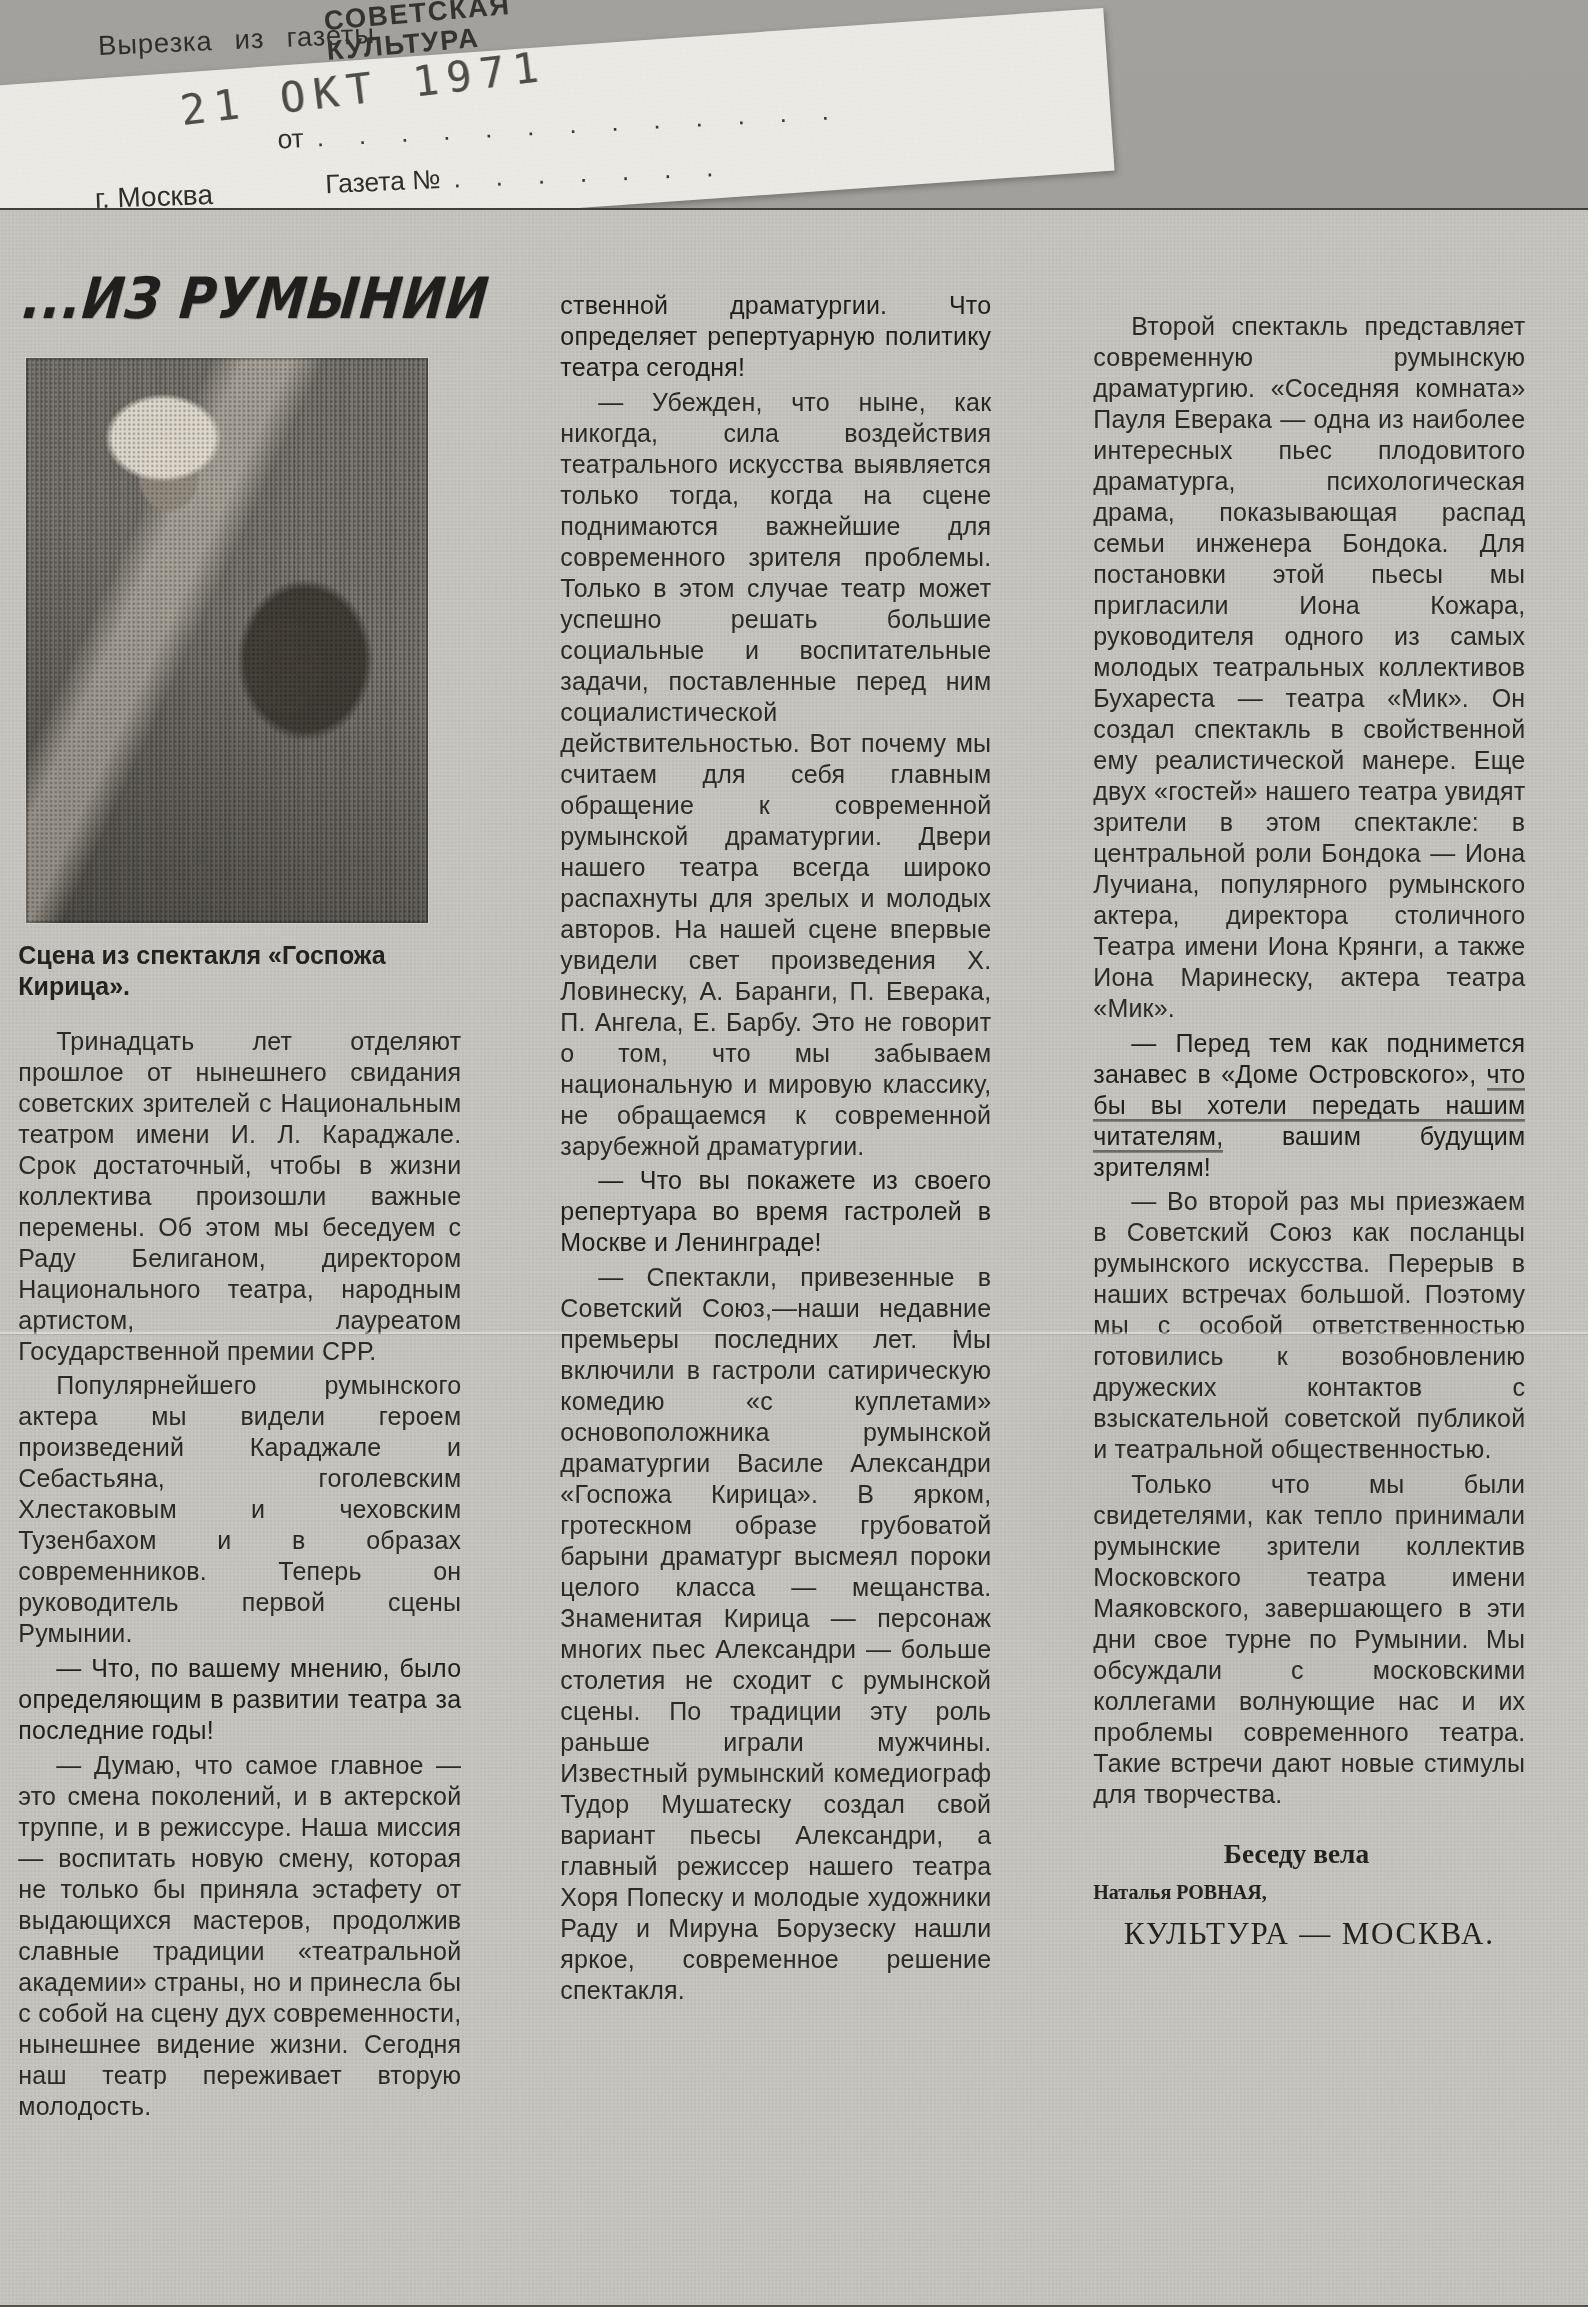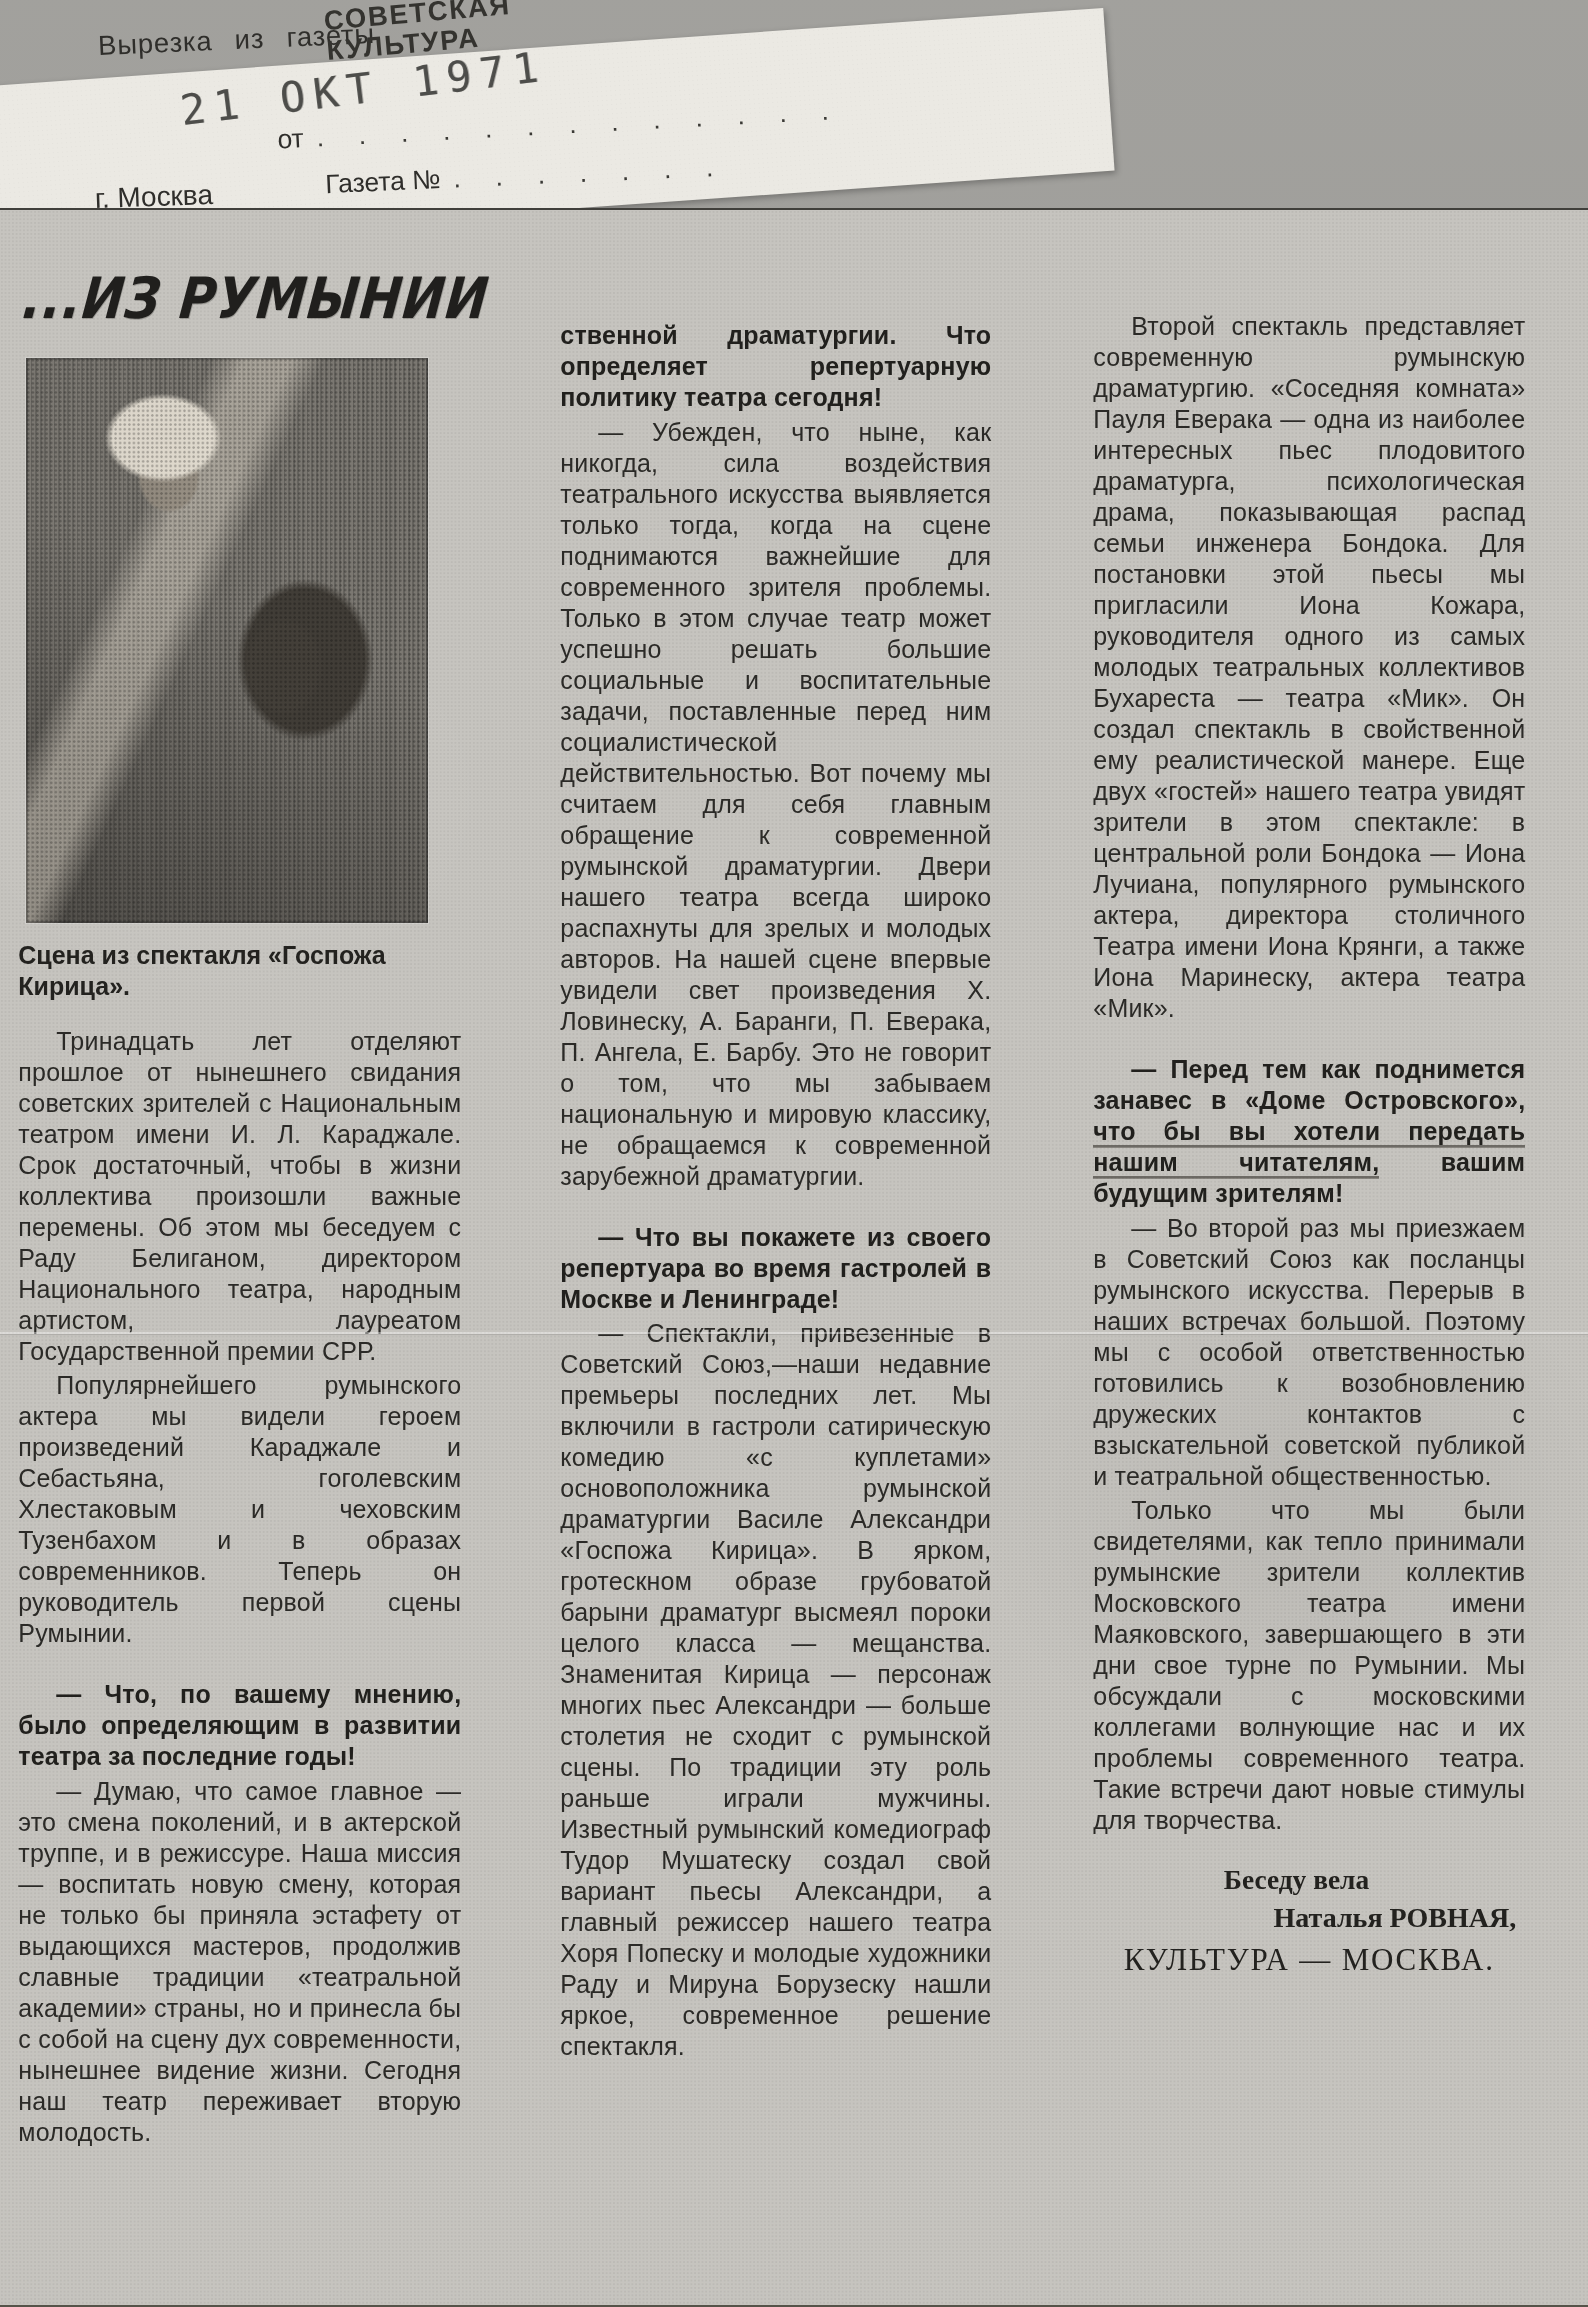--- a/index.html
+++ b/index.html
@@ -56,26 +56,26 @@
           repeating-linear-gradient(90deg,rgba(22,22,20,.22) 0 1.8px,rgba(124,119,112,.12) 1.8px 4.6px);
         box-shadow:inset 0 0 0 1.8px rgba(30,30,28,.35), 0 0 0 0.9px rgba(255,255,255,.25);}
   .photo::after{content:"";position:absolute;inset:0;
         background-image:radial-gradient(rgba(0,0,0,.26) 0.9px,transparent 1.5px);background-size:4.6px 4.6px;}
 
   .caption{margin:16.4px 0 24px 0;font-size:25px;line-height:31px;font-weight:bold;color:#23221f;text-align:left;}
 
   .paras p.para{margin:0 0 3.7px 0;font-size:25px;line-height:31px;text-align:justify;text-indent:38px;
         letter-spacing:0.2px;}
   .paras p.para.noindent{text-indent:0;}
-  .paras p.para.bold{font-weight:bold;color:#21201d;margin-top:30px;}
+  .paras p.para.bold{font-weight:normal;color:#21201d;}
   .pen-underline{box-shadow:0 2.7px 0 rgba(62,59,52,.65);}
 
   .signature{margin-top:25.6px;font-family:"Liberation Serif","DejaVu Serif",serif;color:#23221f;}
   .sig-byline{font-size:27.4px;font-weight:bold;text-align:center;padding-right:25.6px;line-height:37px;}
-  .sig-name{font-size:28px;font-weight:bold;text-align:right;padding-right:9.1px;line-height:38px;}
+  .sig-name{font-size:20px;font-weight:bold;text-align:left;padding-right:9.1px;line-height:38px;}
   .sig-place{font-size:31px;text-align:center;letter-spacing:1.8px;line-height:46px;}
 </style>
 </head>
 <body>
 
 <div class="stage">
 
   <div class="slip"></div>
   <div class="slip-overlay">
     <div class="slip-note">Вырезка из газеты</div>

